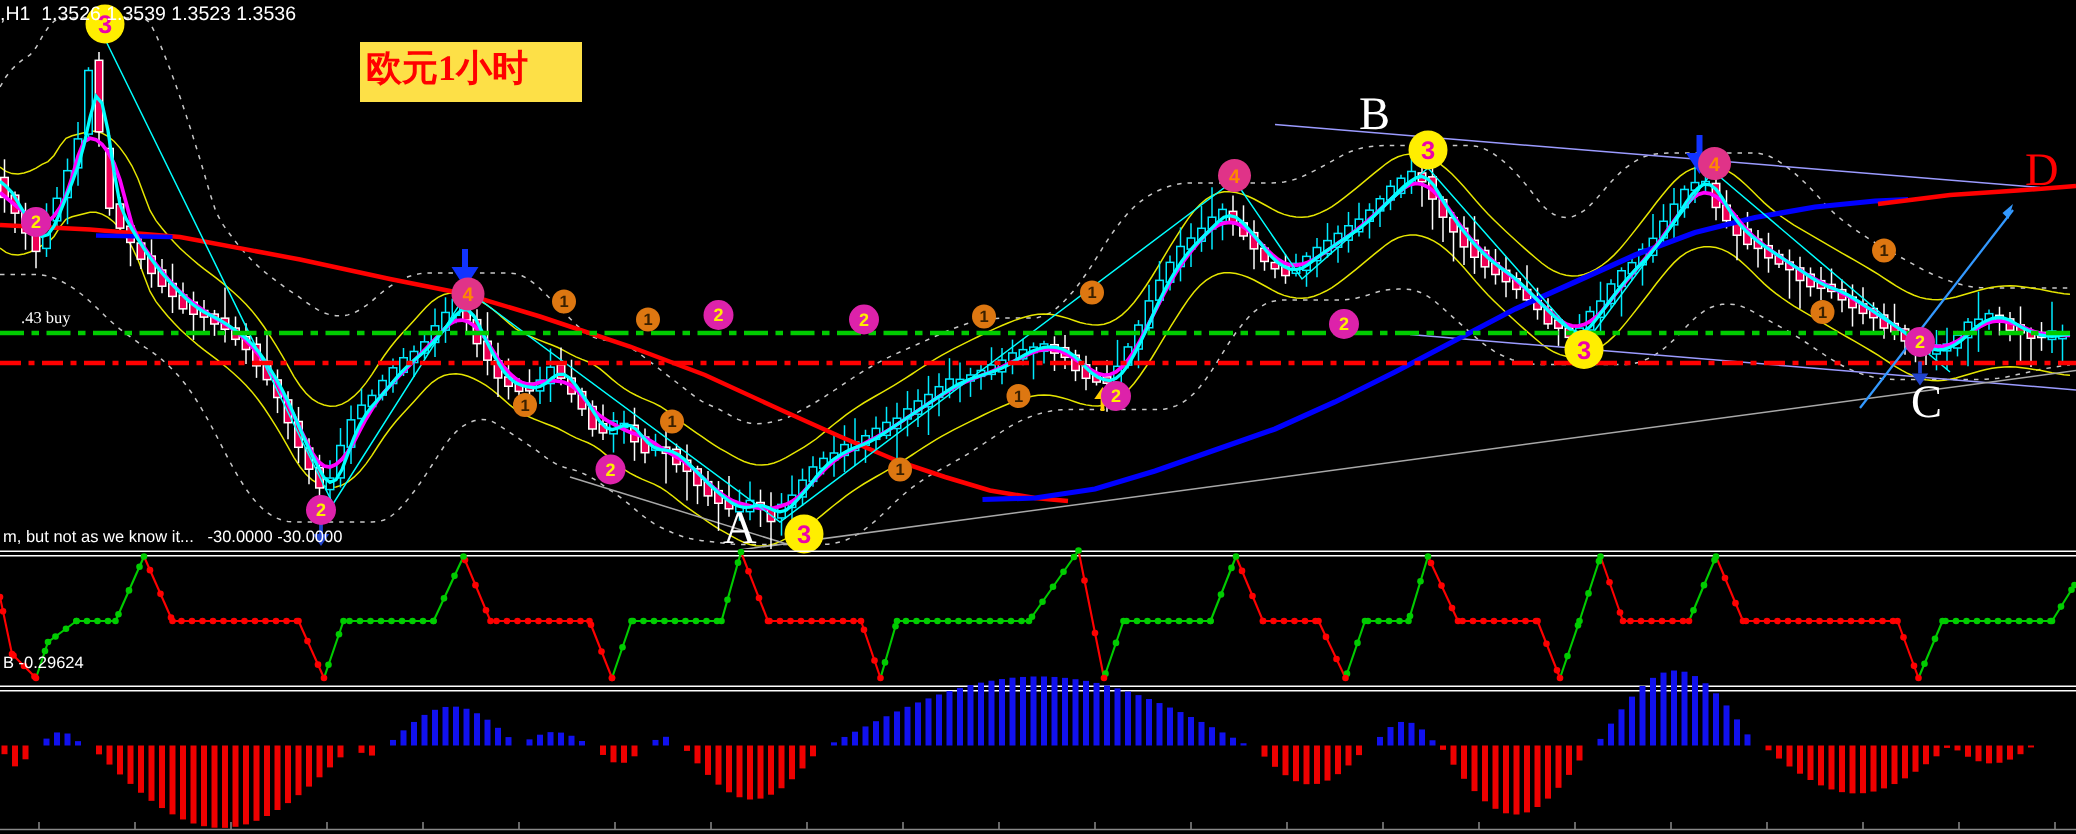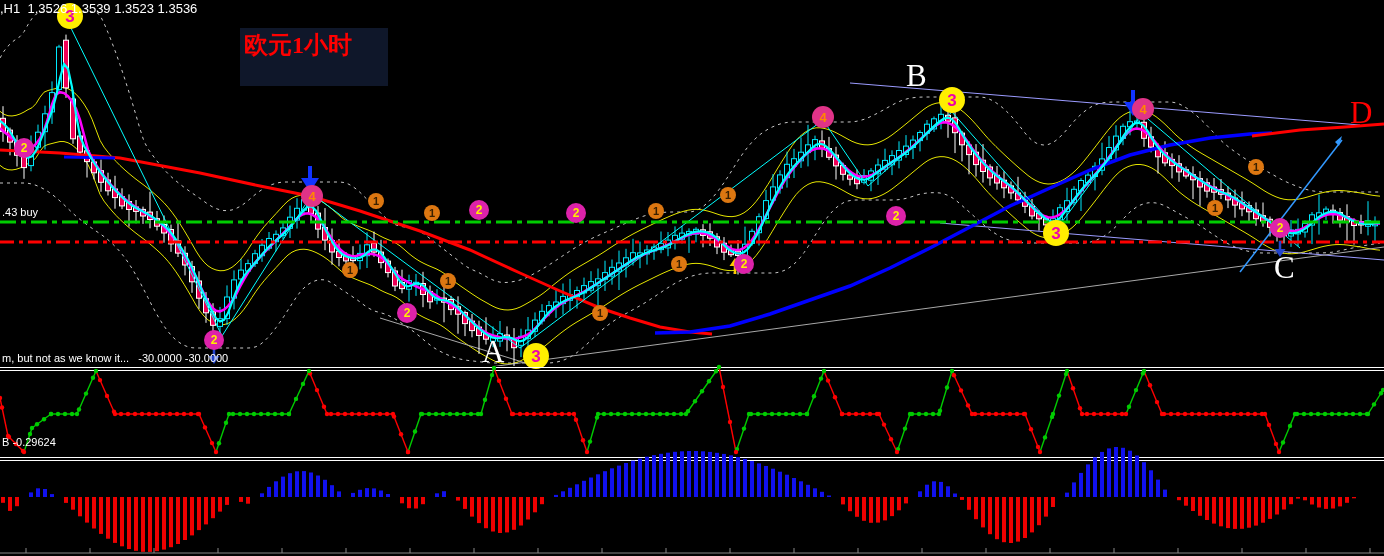--- a/index.html
+++ b/index.html
@@ -1,24 +1,24 @@
 <!DOCTYPE html>
 <html><head>
 <meta charset="utf-8">
 <style>
   html,body{margin:0;padding:0;background:#000;}
   #stage{position:relative;width:1384px;height:556px;background:#000;overflow:hidden;
          font-family:"Liberation Sans",sans-serif;}
   #chart-svg{position:absolute;left:0;top:0;}
   .ovl{position:absolute;color:#fff;white-space:pre;}
   #ohlc-text{left:0px;top:1px;font-size:13px;letter-spacing:0px;}
-  #note-box{left:240px;top:28px;width:148px;height:58px;background:#0f172a;}
+  #note-box{left:240px;top:28px;width:148px;height:40px;background:#fde047;}
   #note-text{position:absolute;left:4px;top:1px;color:#ff0000;font-weight:bold;
              font-size:24px;font-family:"Liberation Serif",serif;}
-  #buy-label{left:2px;top:206px;font-size:11px;}
+  #buy-label{left:14px;top:206px;font-size:11px;font-family:Liberation Serif, serif;}
   #panel1-label{left:2px;top:352px;font-size:11px;}
   #panel2-label{left:2px;top:436px;font-size:11px;}
   .letter{position:absolute;font-family:"Liberation Serif",serif;font-size:31px;color:#fff;}
   #letter-D{color:#ff0000;}
 </style>
 </head>
 <body>
 
 <div id="stage">
   <svg id="chart-svg" width="1384" height="556">

